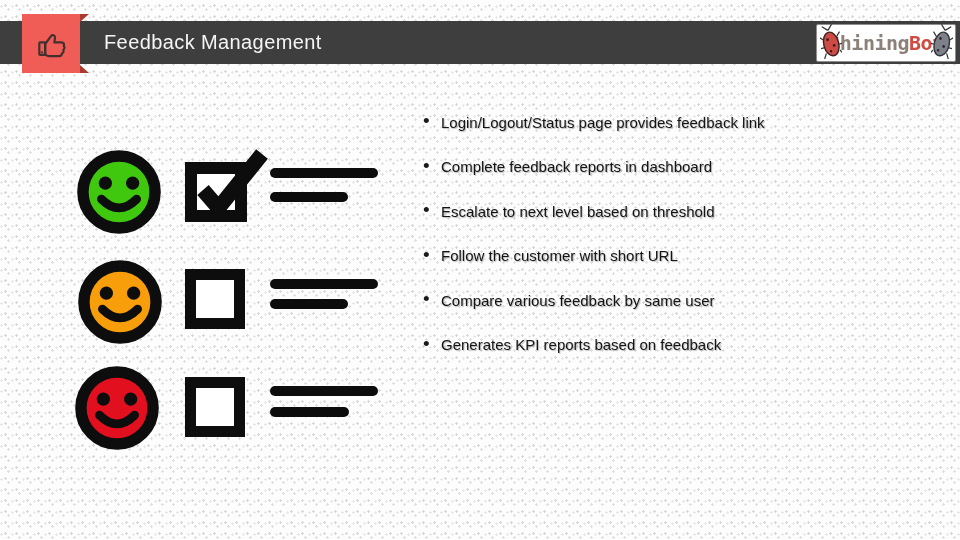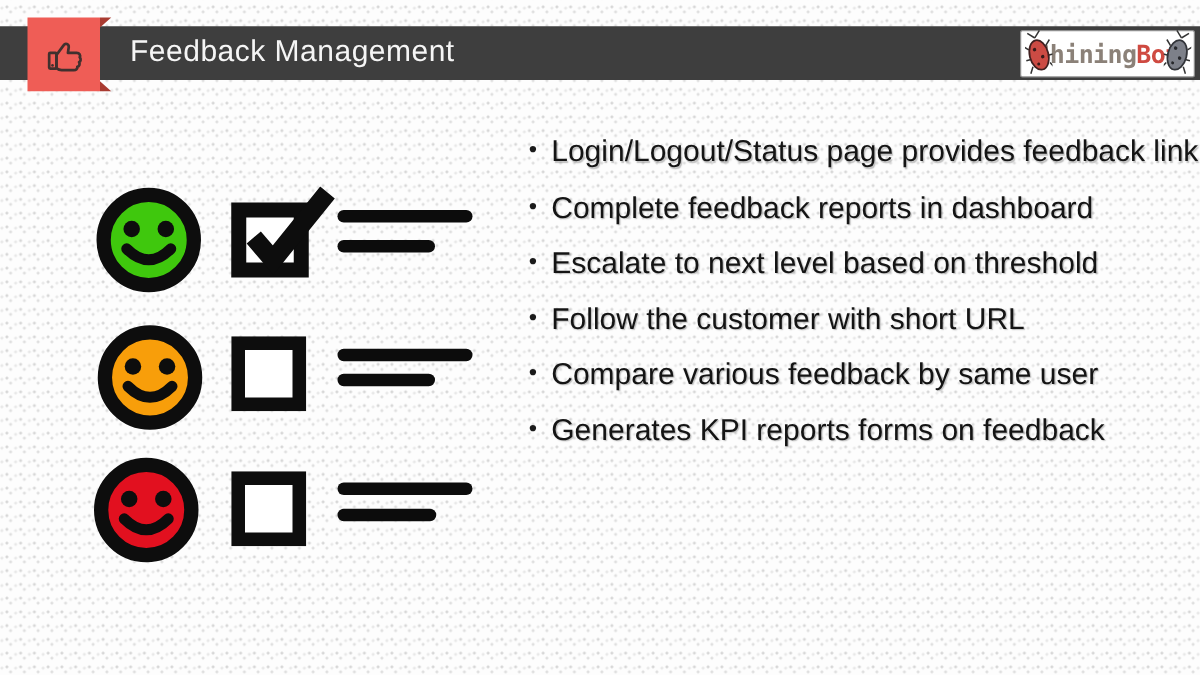--- a/index.html
+++ b/index.html
@@ -10,21 +10,21 @@
       radial-gradient(#d7d7d7 1px, transparent 1.4px),
       radial-gradient(#dfdfdf 1px, transparent 1.4px),
       radial-gradient(#e8e8e8 1px, transparent 1.4px);
     background-size:11px 11px,11px 11px,11px 11px;
     background-position:0 0,3px 4px,7px 1px;
     font-family:"Liberation Sans", sans-serif;
   }
   
   .titlebar{position:absolute;left:0;top:21px;width:960px;height:43px;background:#3e3e3e;z-index:1;}
   .title-text{position:absolute;left:104px;top:50%;transform:translateY(-53%);
-    font-size:24px;color:#f5f5f5;letter-spacing:.4px;white-space:nowrap;}
+    font-size:20px;color:#f5f5f5;letter-spacing:.4px;white-space:nowrap;}
   
   .ribbon{position:absolute;left:22px;top:14px;width:58px;height:59px;background:#ef5d56;
     z-index:2;display:flex;align-items:center;justify-content:center;}
   .fold-top{position:absolute;left:80px;top:14px;width:0;height:0;z-index:1;
     border-top:8px solid #a93b31;border-right:9px solid transparent;}
   .fold-bottom{position:absolute;left:80px;top:65px;width:0;height:0;z-index:1;
     border-bottom:8px solid #a93b31;border-right:9px solid transparent;}
   
   .logo{position:absolute;left:816px;top:24px;width:138px;height:36px;background:#ffffff;
     border:1px solid #8f8f8f;border-radius:2px;z-index:3;display:flex;align-items:center;
@@ -36,21 +36,21 @@
   .bug{position:absolute;top:-3px;}
   .bug-left{left:3px;}
   .bug-right{right:2px;}
   
   .face{position:absolute;width:88px;height:88px;}
   .checkbox{position:absolute;}
   .tline{position:absolute;height:10px;background:#0c0c0c;border-radius:6px;}
   
   .bullets{position:absolute;left:420px;top:100px;width:532px;margin:0;padding:0;list-style:none;}
   .bullets li{position:relative;height:44.5px;display:flex;align-items:center;
-    padding-left:21px;font-size:24px;color:#141414;
+    padding-left:21px;font-size:15px;color:#141414;
     text-shadow:1px 1px 1px rgba(110,110,110,0.45);white-space:nowrap;}
   .bullets li::before{content:"\2022";position:absolute;left:3px;top:50%;
     transform:translateY(-55%);font-size:19px;color:#1a1a1a;text-shadow:none;}
 </style>
 </head>
 <body>
 
 <div class="slide">
 
   <div class="titlebar">
@@ -142,16 +142,16 @@
   </svg>
   <div class="tline" style="left:270px;top:386px;width:108px"></div>
   <div class="tline" style="left:270px;top:407px;width:79px"></div>
 
   <ul class="bullets">
     <li>Login/Logout/Status page provides feedback link</li>
     <li>Complete feedback reports in dashboard</li>
     <li>Escalate to next level based on threshold</li>
     <li>Follow the customer with short URL</li>
     <li>Compare various feedback by same user</li>
-    <li>Generates KPI reports forms on feedback</li>
+    <li>Generates KPI reports based on feedback</li>
   </ul>
 
 </div>
 
 </body></html>

